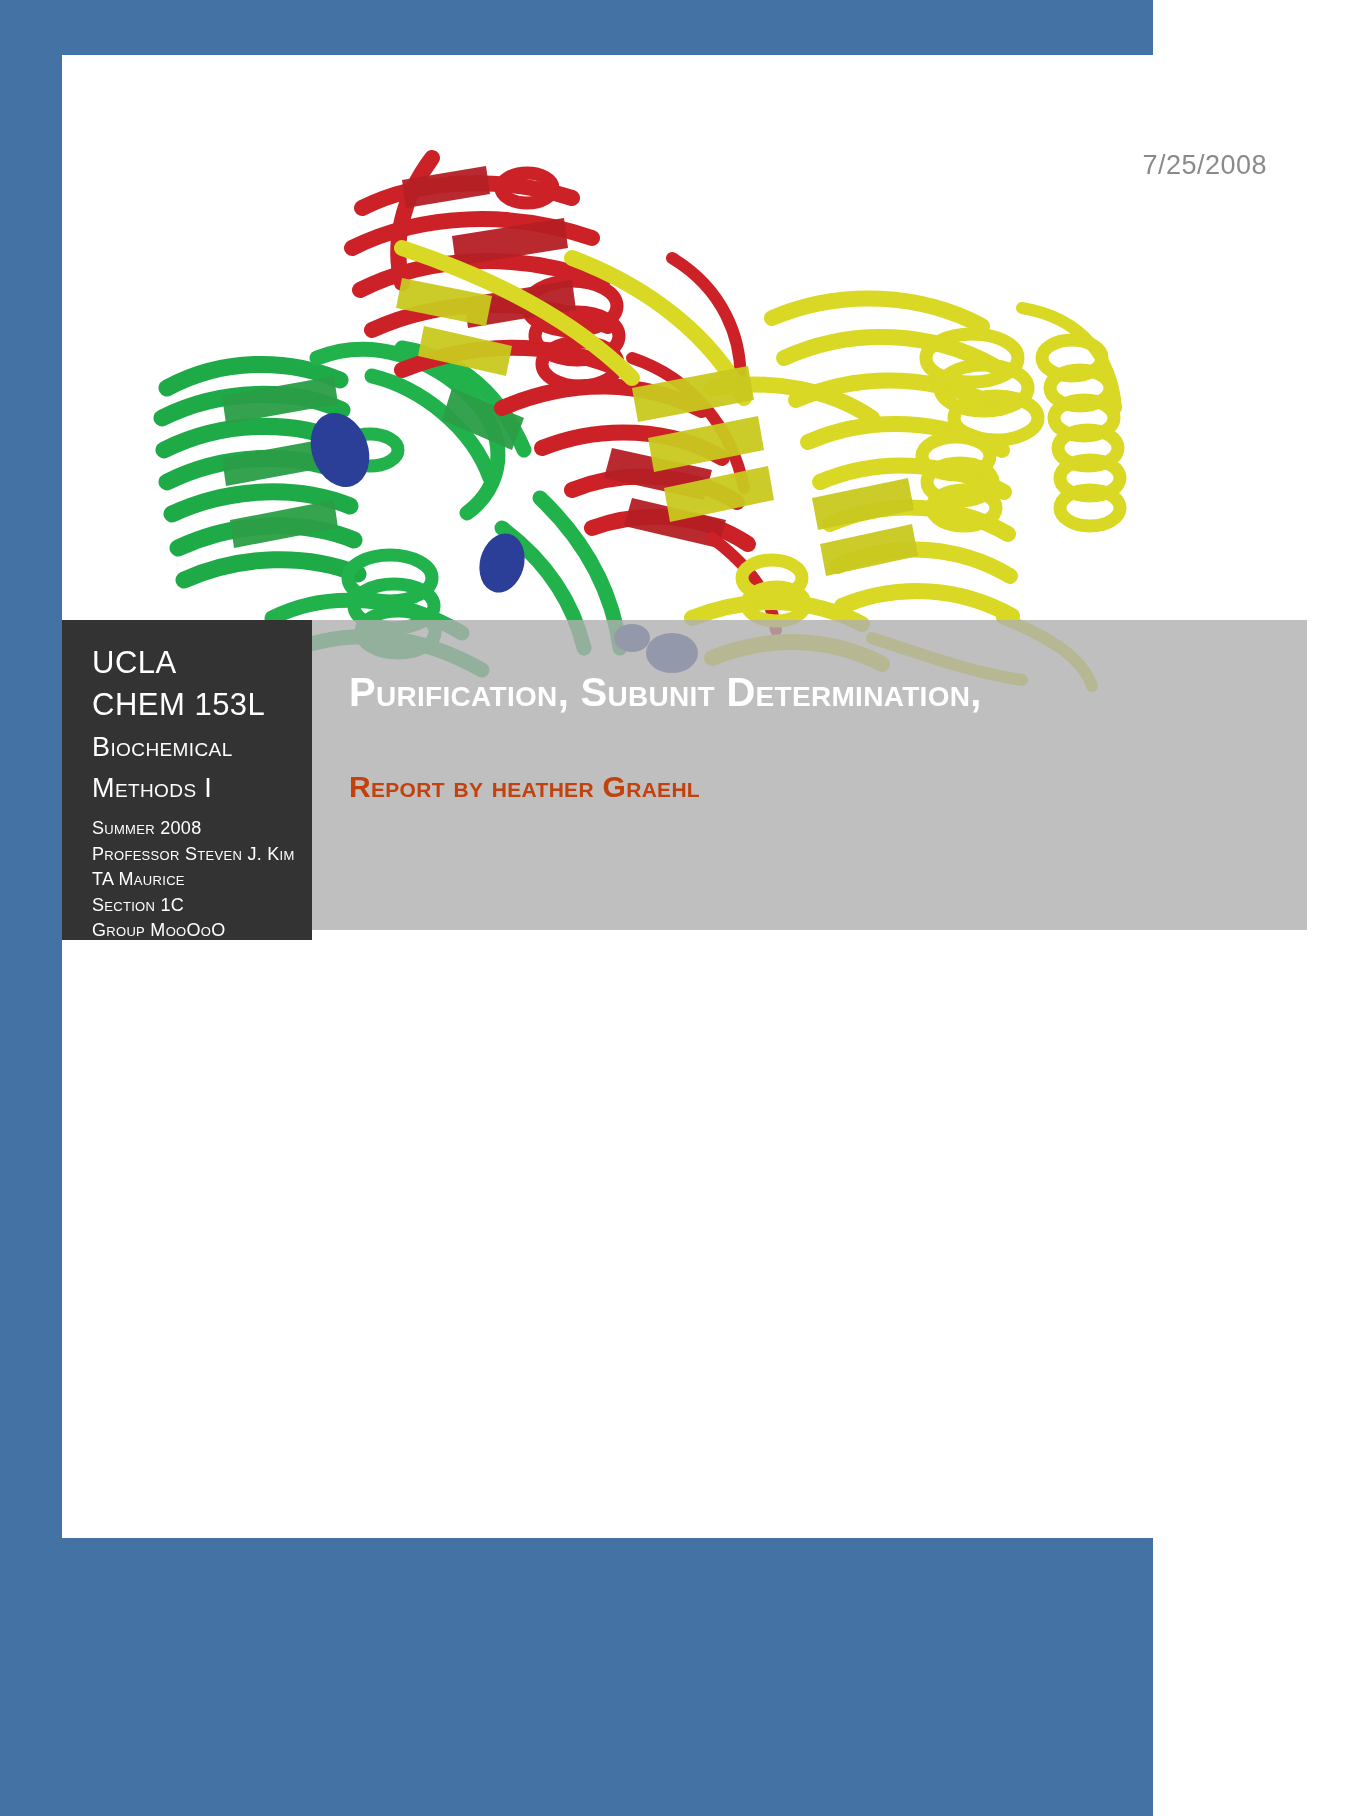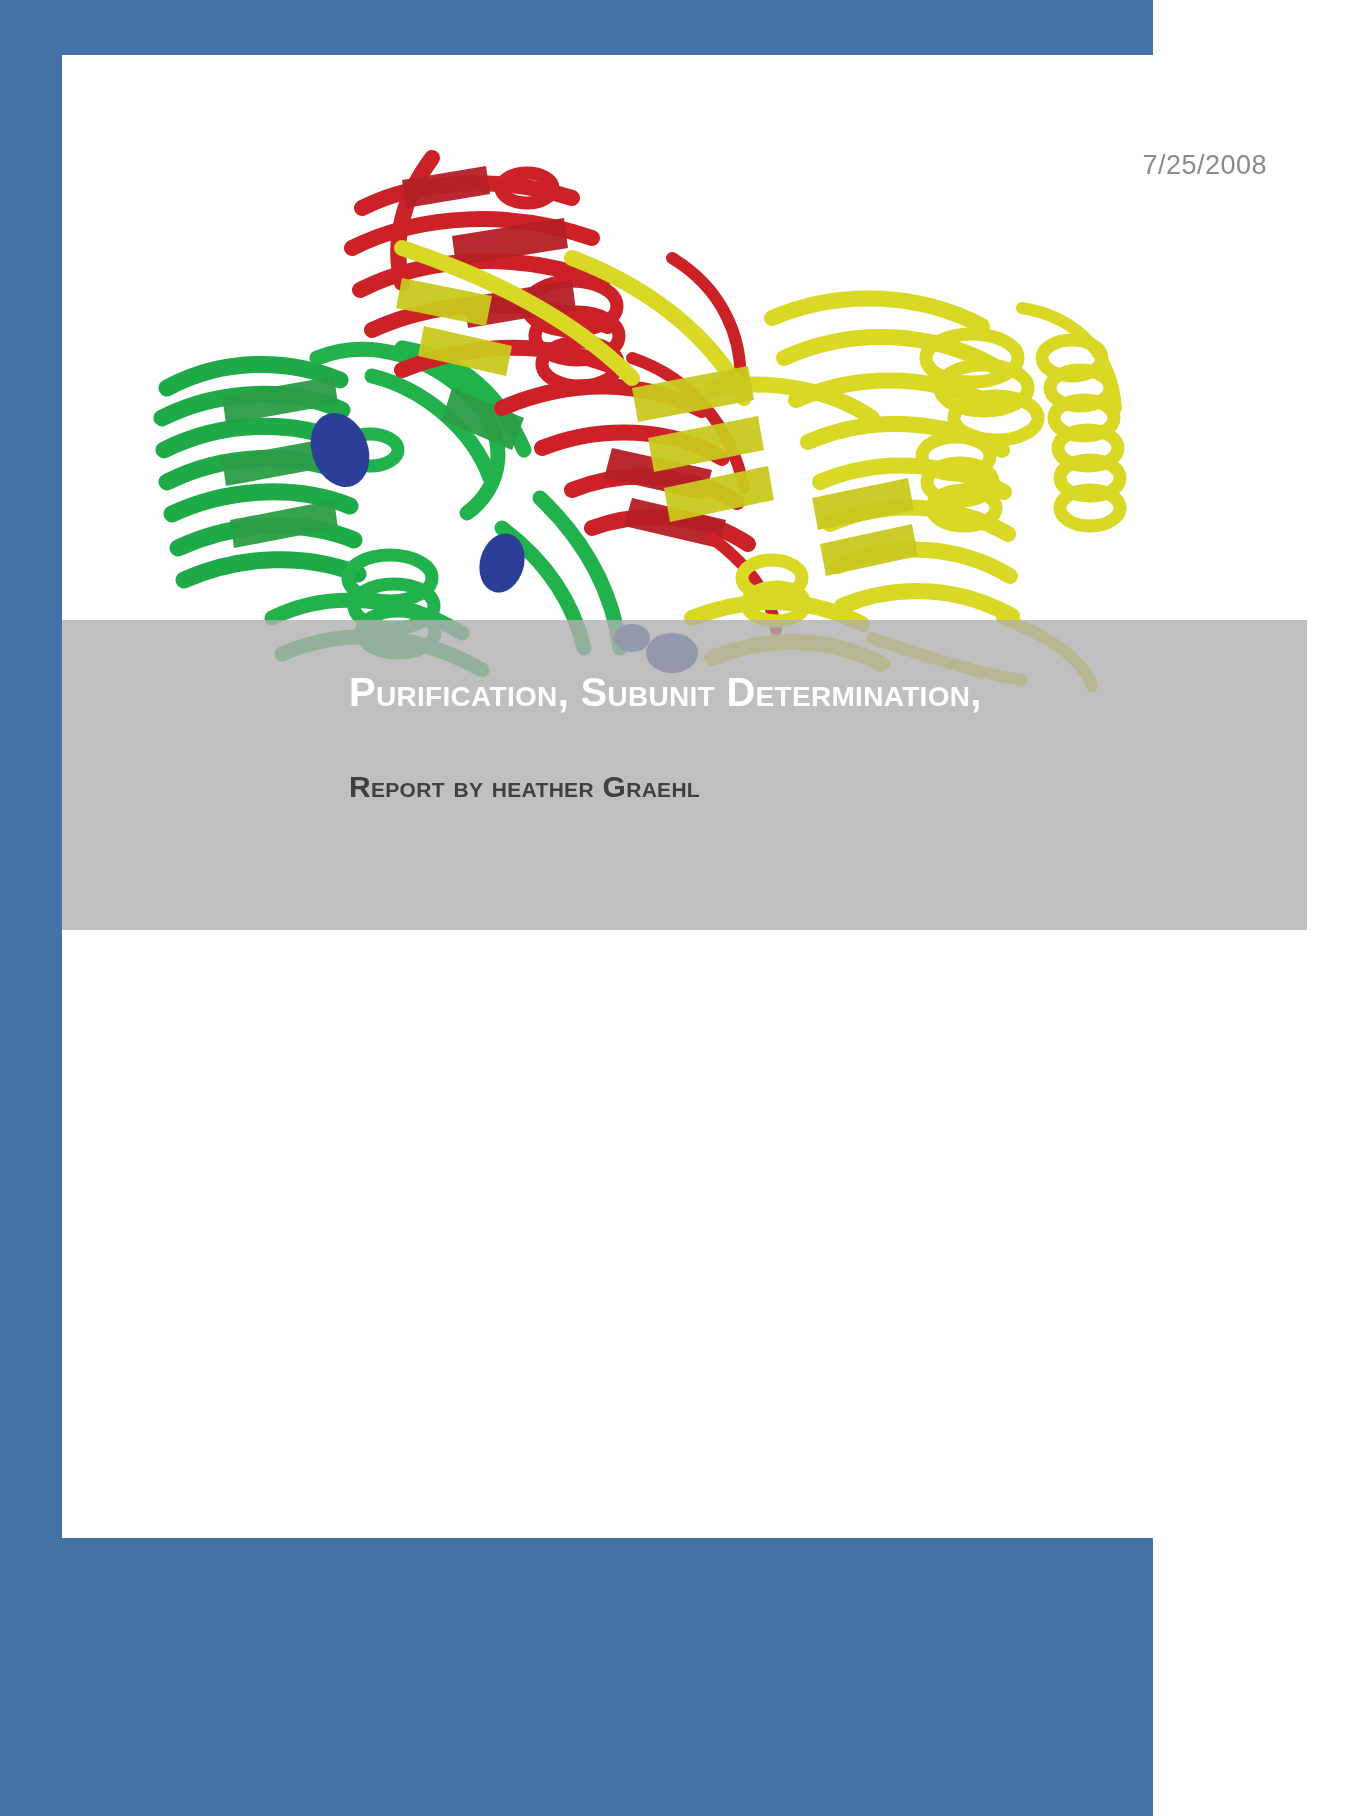--- a/index.html
+++ b/index.html
@@ -74,21 +74,21 @@
   .doc-title {
     color: #ffffff;
     font-size: 40px;
     font-weight: bold;
     line-height: 1.50;
     font-variant: small-caps;
     letter-spacing: 0.3px;
   }
   .doc-author {
     margin-top: 48px;
-    color: #404040;
+    color: #c2410c;
     font-size: 30px;
     font-weight: bold;
     font-variant: small-caps;
     letter-spacing: 0.3px;
   }
 
   
   .info-block {
     position: absolute;
     left: 0px;
@@ -256,15 +256,28 @@
 
     <div class="cover-date">7/25/2008</div>
 
     <div class="title-band">
       <div class="title-inner">
         <div class="doc-title">Purification, Subunit Determination,</div>
         <div class="doc-author">Report by heather Graehl</div>
       </div>
     </div>
 
+    <div class="info-block">
+      <div class="info-line-1">UCLA</div>
+      <div class="info-line-2">CHEM 153L</div>
+      <div class="info-course">Biochemical</div>
+      <div class="info-course">Methods I</div>
+      <div class="info-small">
+        <div>Summer 2008</div>
+        <div>Professor Steven J. Kim</div>
+        <div>TA Maurice</div>
+        <div>Section 1C</div>
+        <div>Group MooOoO</div>
+      </div>
+    </div>
 
   </div>
 </div>
 
 </body></html>

